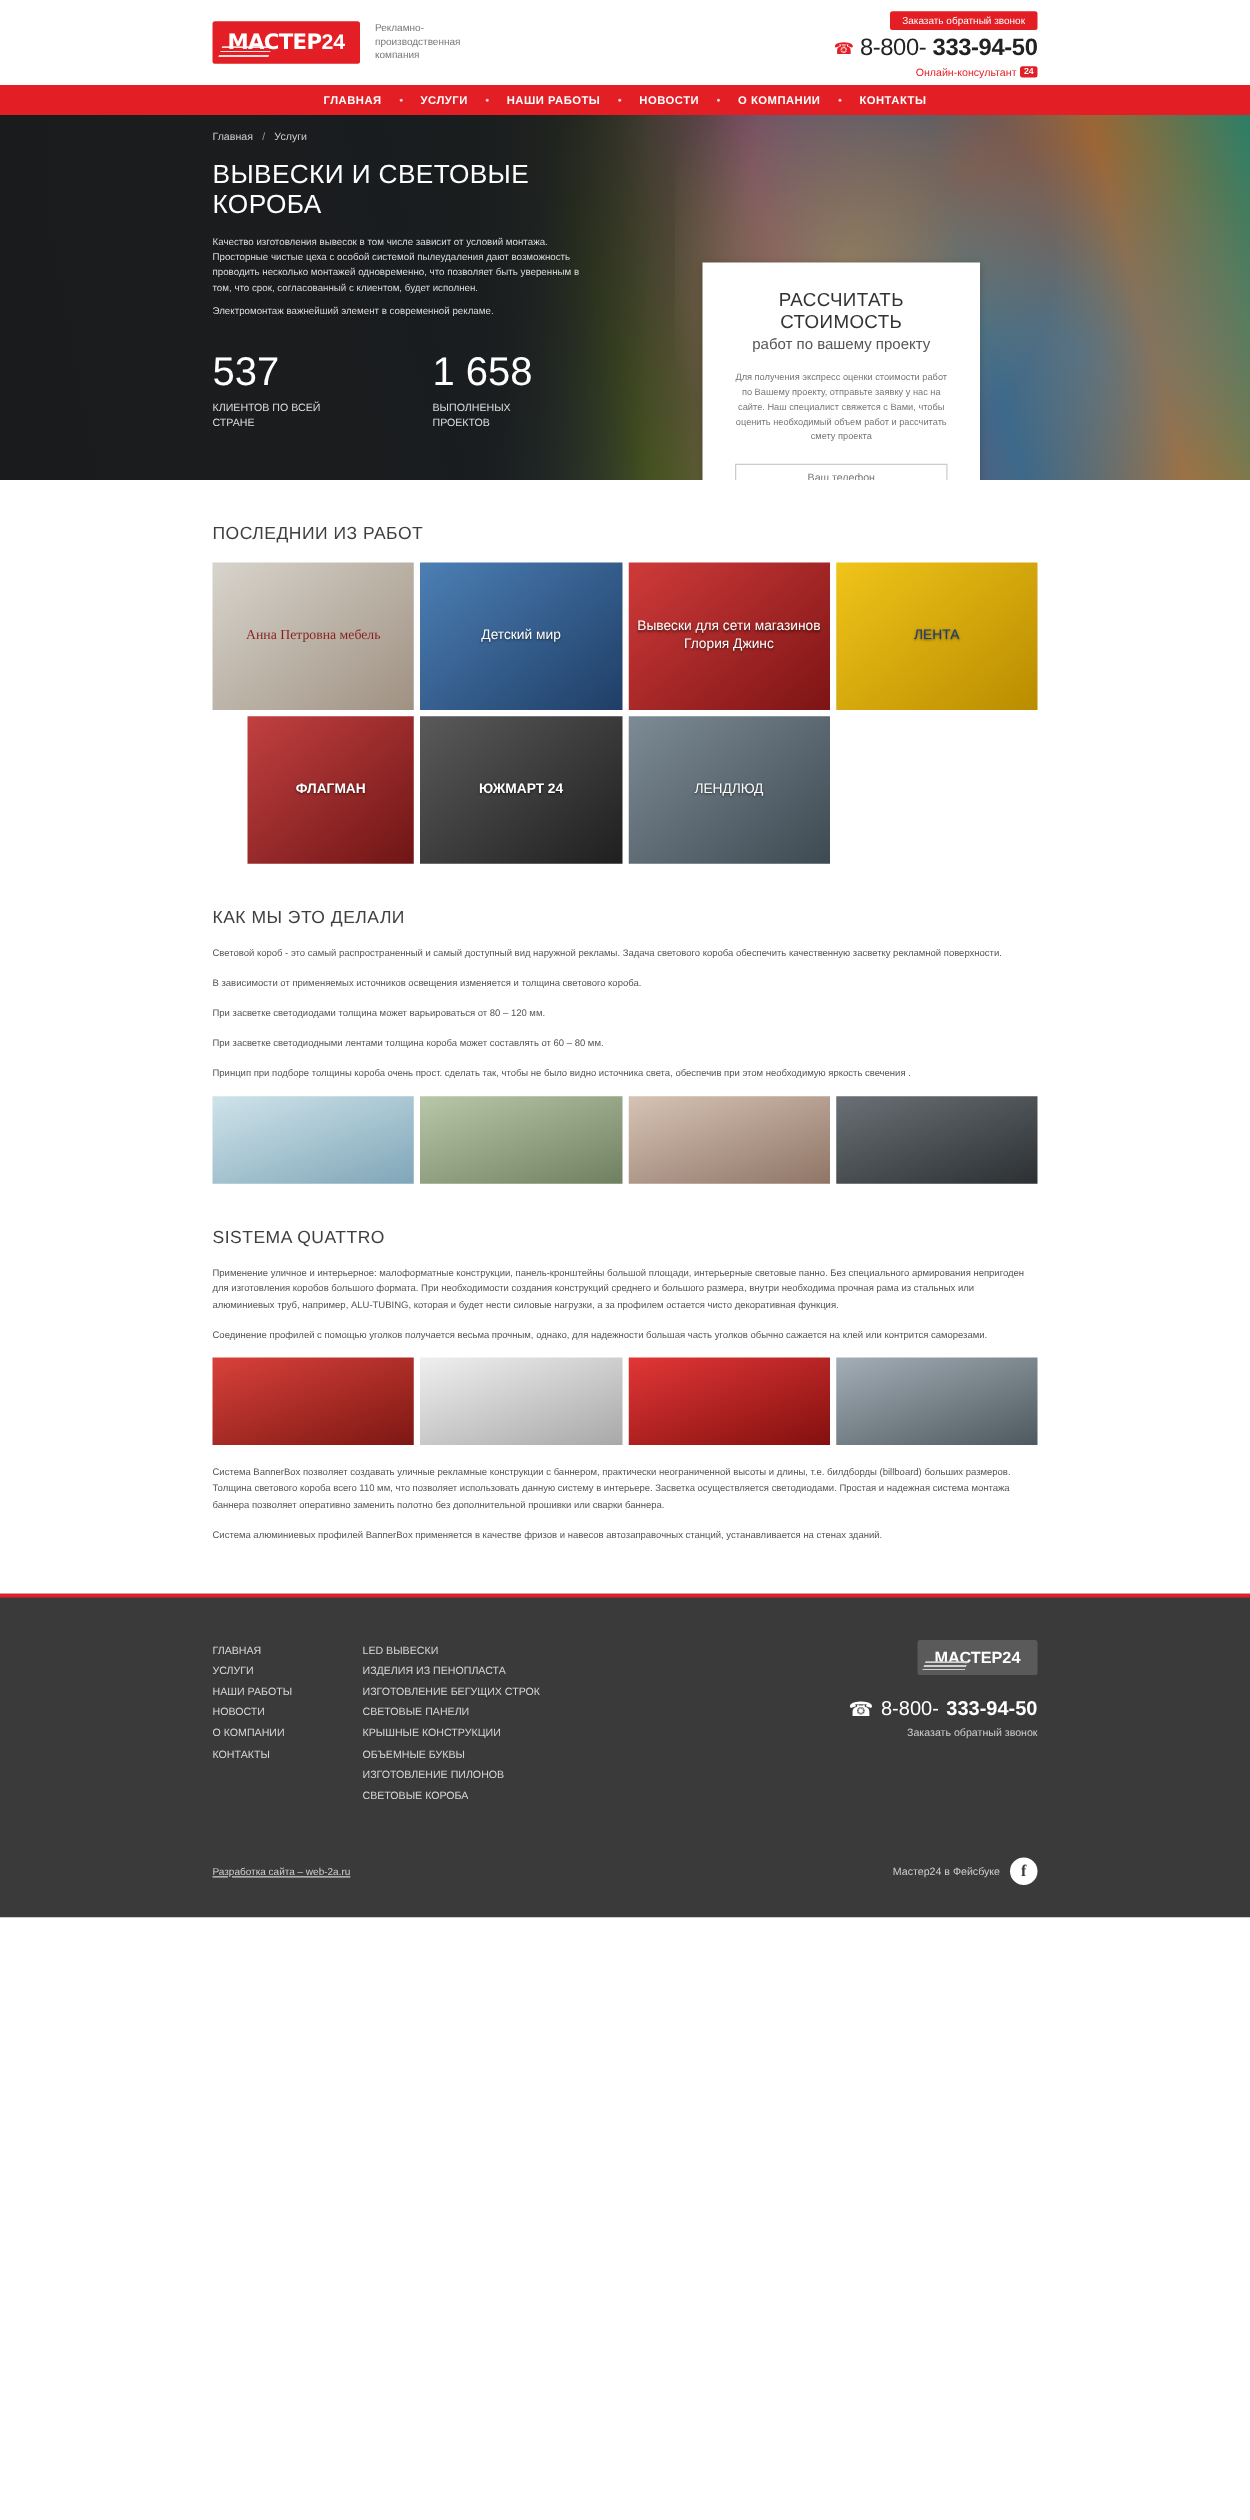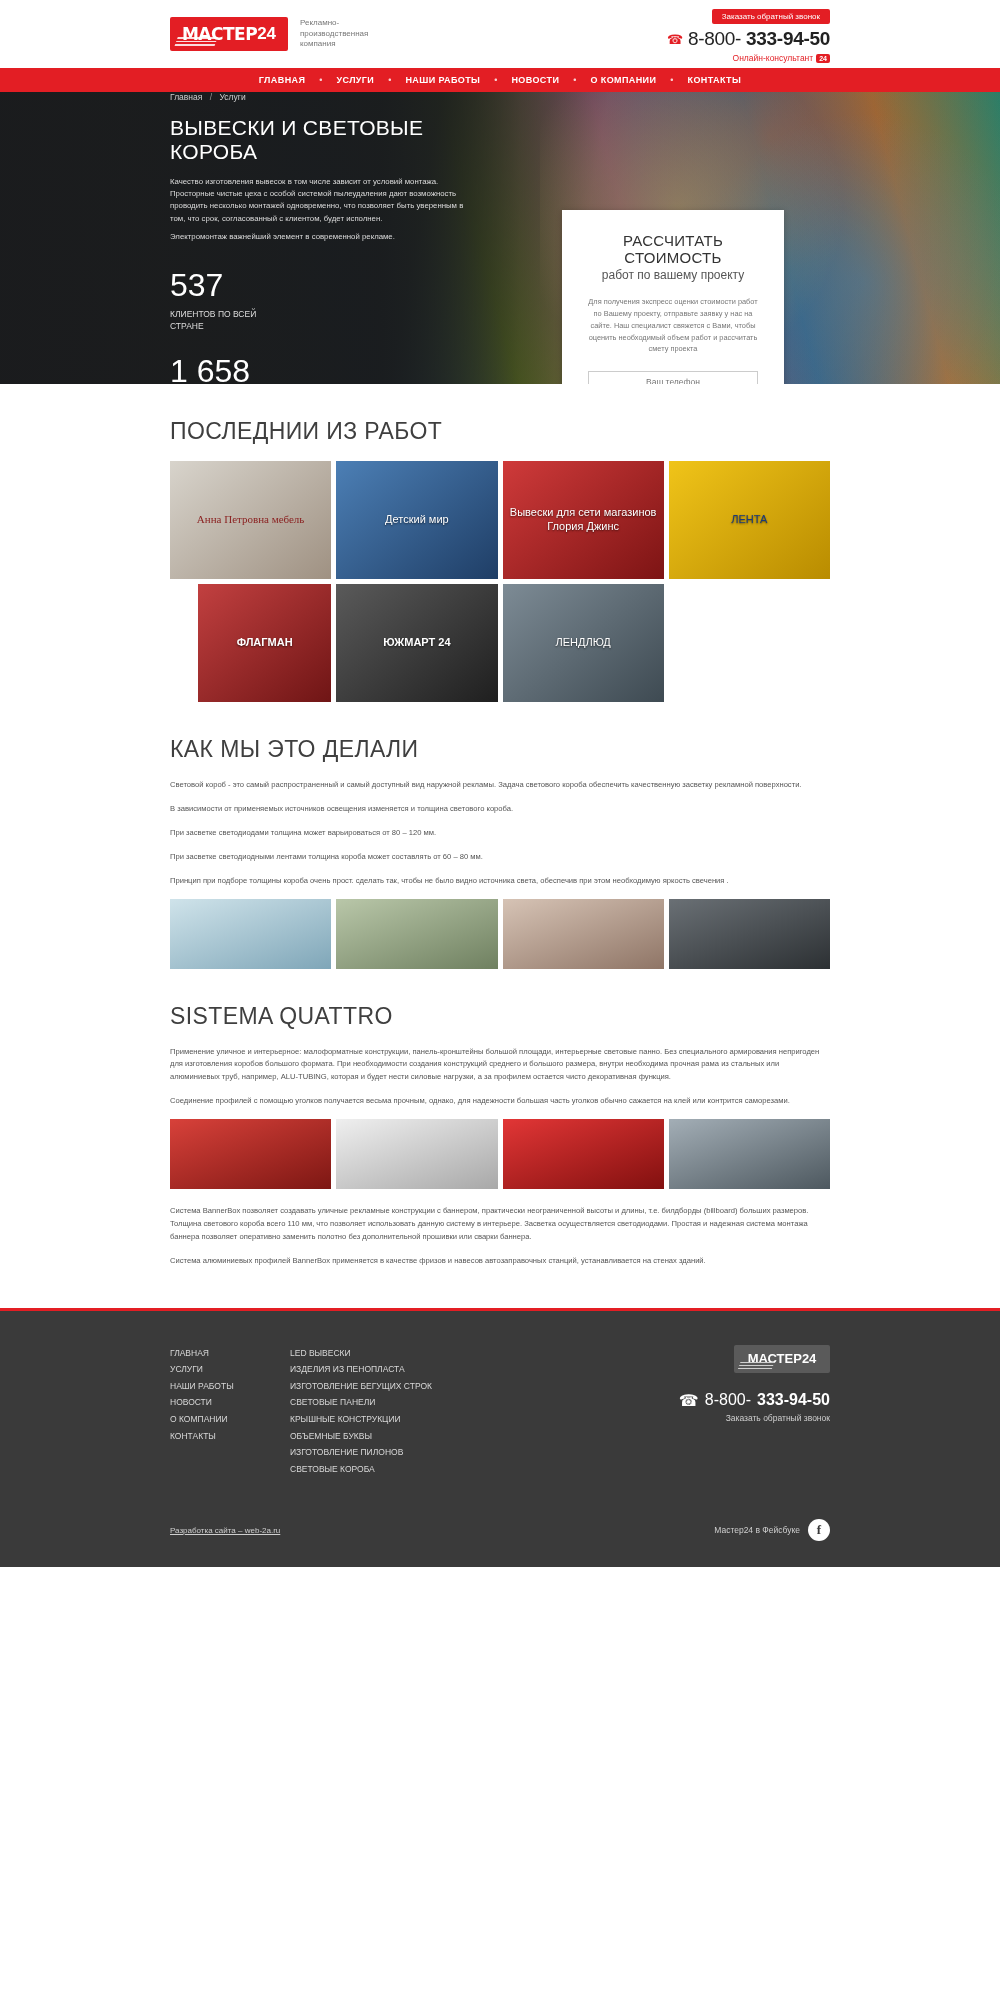--- a/index.html
+++ b/index.html
@@ -120,33 +120,34 @@
       radial-gradient(circle at 70% 65%, rgba(80,160,220,.5), transparent 45%),
       radial-gradient(circle at 50% 15%, rgba(230,90,60,.45), transparent 40%);
   }
   .hero-overlay {
     position: absolute; inset: 0;
     background: linear-gradient(90deg, rgba(25,27,29,.93) 0%, rgba(25,27,29,.9) 38%, rgba(25,27,29,.45) 52%, rgba(25,27,29,.2) 100%);
   }
   .hero-content {
     position: relative;
     width: 660px; margin: 0 auto;
+    padding-top: 12px;
     display: flex;
     z-index: 3;
   }
   .breadcrumb { font-size: 8.5px; color: #cfcfcf; margin-bottom: 14px; }
   .breadcrumb span { color: #cfcfcf; }
   .breadcrumb .sep { margin: 0 5px; color: #999; }
   .hero-left { width: 300px; color: #fff; }
   .hero-title {
     font-size: 21px; line-height: 1.15; font-weight: normal;
     letter-spacing: .3px; margin-bottom: 12px;
   }
   .hero-desc { font-size: 7.8px; line-height: 1.55; color: #dcdcdc; margin-bottom: 6px; }
-  .hero-stats { display: flex; gap: 23px; margin-top: 26px; flex-direction: column; }
+  .hero-stats { display: flex; gap: 76px; margin-top: 26px; }
   .stat-num { font-size: 32px; font-weight: normal; color: #fff; line-height: 1; }
   .stat-label { font-size: 8.5px; color: #ddd; margin-top: 8px; line-height: 1.4; max-width: 100px; text-transform: uppercase; }
 
   
   .form-card {
     position: absolute;
     left: 50%;
     margin-left: 62px;
     top: 118px;
     width: 222px;
@@ -161,21 +162,21 @@
   .form-text { font-size: 7.4px; color: #777; line-height: 1.6; margin-bottom: 16px; }
   .form-card input[type="text"] {
     width: 100%; height: 22px; border: 1px solid #ccc; background: #fff;
     font-size: 8.5px; color: #555; text-align: center; margin-bottom: 8px;
     font-family: "Liberation Sans", sans-serif;
   }
 
   
   .section { width: 660px; margin: 0 auto; }
   .section-title {
-    font-size: 23px; font-weight: normal; color: #3f3f3f;
+    font-size: 14px; font-weight: normal; color: #3f3f3f;
     letter-spacing: .4px; margin: 34px 0 16px;
   }
   .gallery { display: grid; grid-template-columns: repeat(4, 1fr); gap: 5px; }
   .thumb {
     height: 118px; position: relative; overflow: hidden; background: #777;
   }
   .thumb-cap {
     position: absolute; left: 6px; right: 6px; top: 50%; transform: translateY(-50%);
     color: #fff; font-size: 11px; text-align: center; line-height: 1.25;
     text-shadow: 0 1px 2px rgba(0,0,0,.6);

